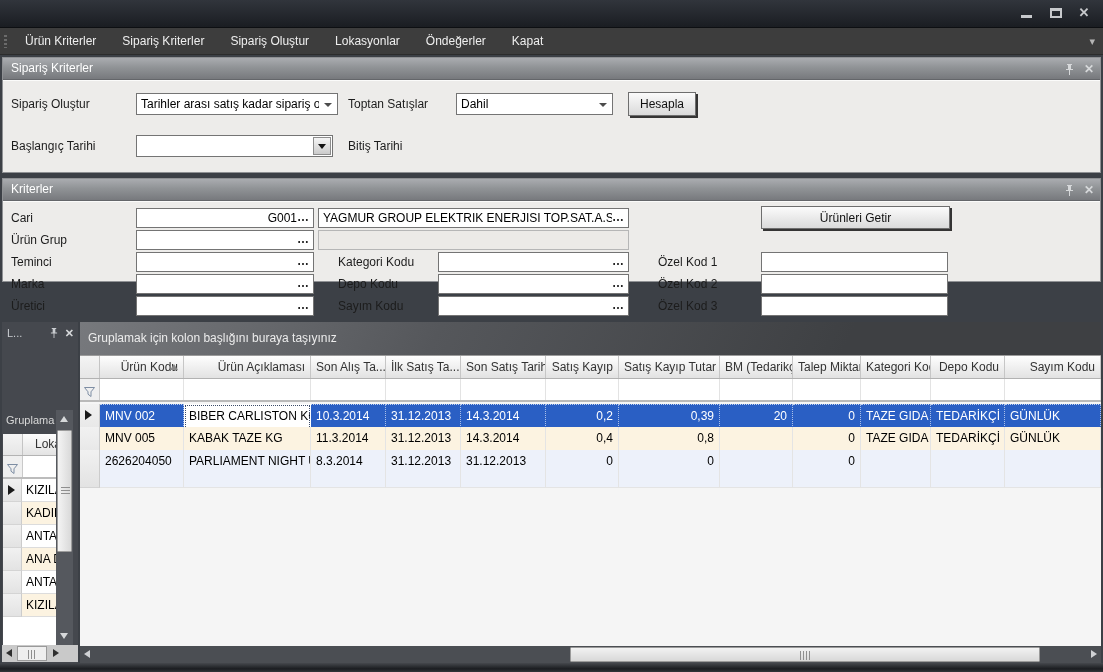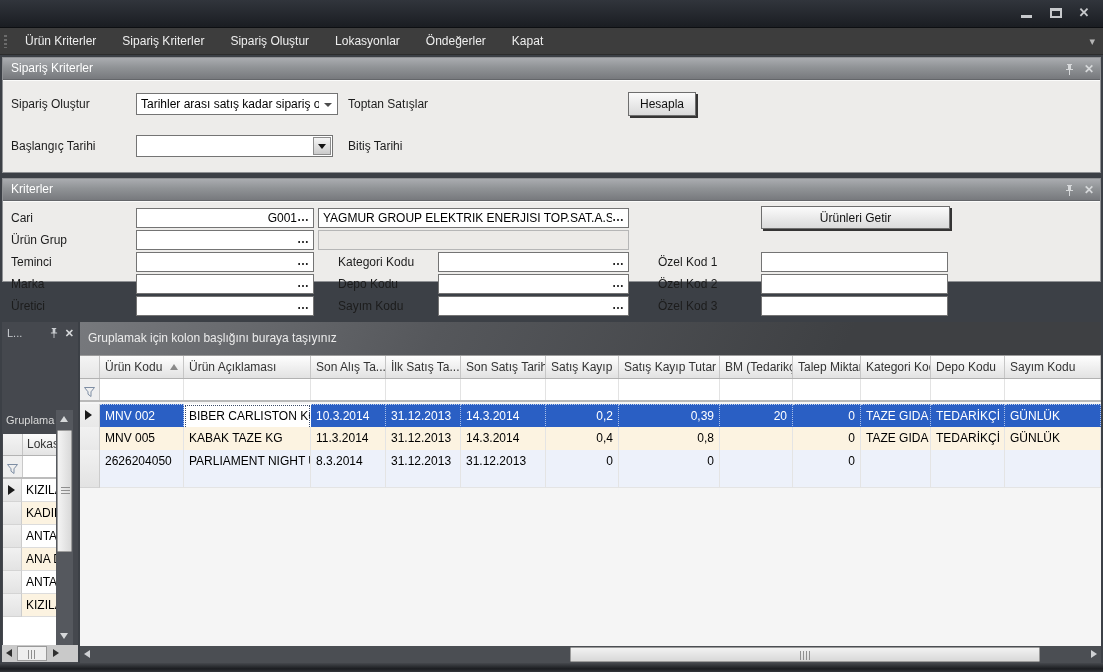--- a/index.html
+++ b/index.html
@@ -117,21 +117,21 @@
 
   
   .maingrid { position:absolute; left:80px; top:322px; width:1021px; height:341px; background:#f5f5f5; }
   .groupby { position:absolute; left:0; top:0; right:0; height:33px;
              background:linear-gradient(115deg,#77797d 0%, #55575b 35%, #3e4043 75%);
              color:#ececec; font-size:12px; line-height:33px; padding-left:8px; white-space:nowrap; overflow:hidden; }
   .ghead { position:absolute; left:0; top:33px; right:0; height:24px; display:flex;
            background:linear-gradient(#fefefe,#e2e2e2); border-top:1px solid #9b9b9b; border-bottom:1px solid #b2b2b2; }
   .ghead .ind { width:20px; border-right:1px solid #c4c4c4; background:linear-gradient(#f4f4f4,#e6e6e6); }
   .hc { position:relative; border-right:1px solid #c6c6c6; padding:0 5px; font-size:12px; color:#333;
-        line-height:22px; white-space:nowrap; overflow:hidden; }
+        line-height:22px; white-space:nowrap; overflow:hidden;text-align:right; }
   .sort-asc { position:absolute; right:5px; top:8px; width:0; height:0;
               border-left:4px solid transparent; border-right:4px solid transparent; border-bottom:6px solid #8a8a8a; }
   .gfilter { position:absolute; left:0; top:57px; right:0; height:23px; display:flex; background:#fff;
              border-bottom:2px solid #b9b9b9; }
   .gfilter .ind { width:20px; border-right:1px solid #c9c9c9; background:#efefef; position:relative; }
   .gfilter .fc { border-right:1px solid #e3e3e3; }
   .grow { position:absolute; left:0; right:0; height:38px; display:flex; background:#fff; }
   .grow .ind { width:20px; border-right:1px solid #cccccc; border-bottom:1px solid #d4d4d4;
                background:linear-gradient(#f1f1f1,#e3e3e3); position:relative; }
   .grow .c { padding:0 5px; line-height:22px; font-size:12px; color:#000; border-right:1px solid #e4e4e4;
@@ -198,20 +198,24 @@
         <span class="panel-close">✕</span>
       </span>
     </div>
     <div class="panel-body">
       <span class="lbl" style="left:8px; top:13px;">Sipariş Oluştur</span>
       <div class="flatcombo" style="left:133px; top:13px; width:202px;">
         <span class="txt">Tarihler arası satış kadar sipariş olu...</span>
         <span class="tri-down"></span>
       </div>
       <span class="lbl" style="left:345px; top:13px;">Toptan Satışlar</span>
+      <div class="flatcombo" style="left:453px; top:13px; width:157px;">
+        <span class="txt">Dahil</span>
+        <span class="tri-down"></span>
+      </div>
       <button class="push" style="left:625px; top:12px; width:68px; height:24px;">Hesapla</button>
 
       <span class="lbl" style="left:8px; top:55px;">Başlangıç Tarihi</span>
       <div class="datecombo" style="left:133px; top:55px; width:197px;">
         <span class="dc-btn">
             <span class="t"></span>
           </span>
       </div>
       <span class="lbl" style="left:345px; top:55px;">Bitiş Tarihi</span>
     </div>

